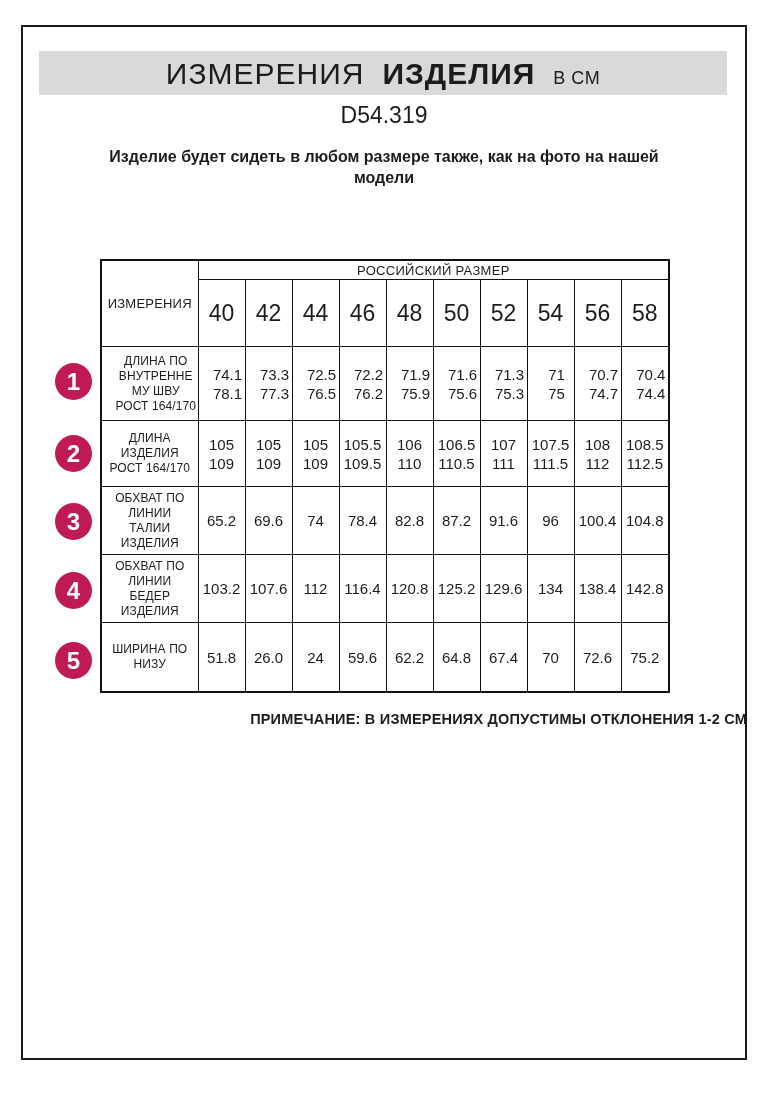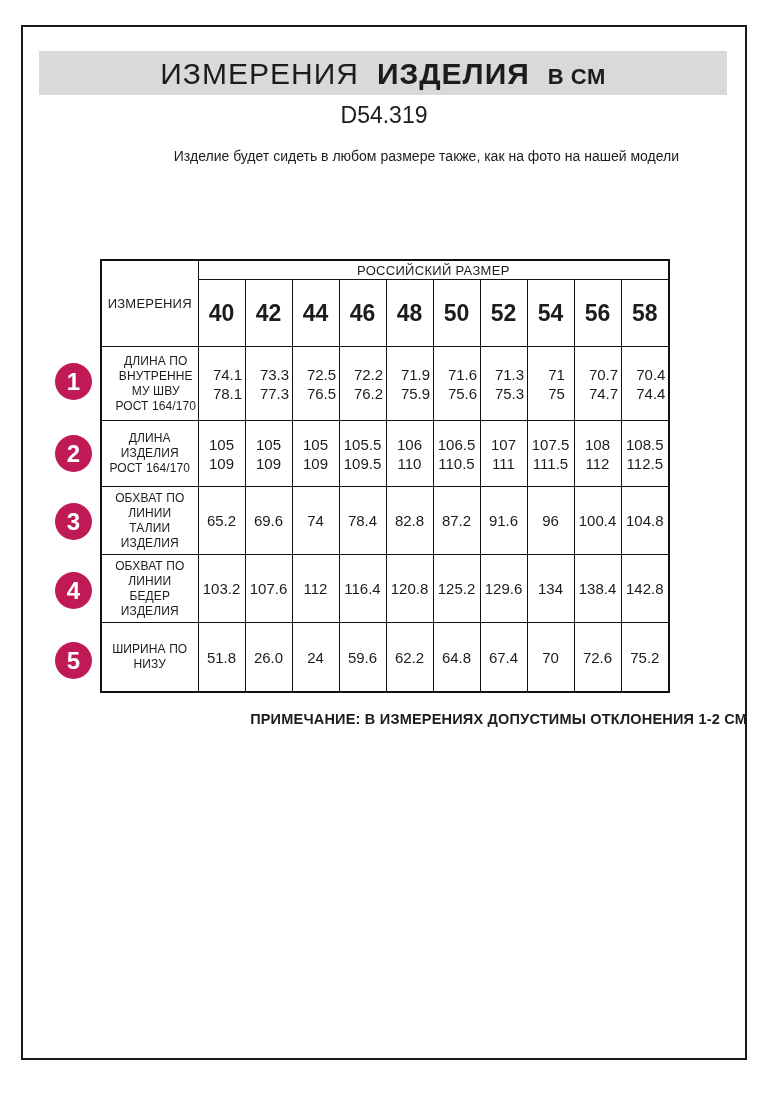--- a/index.html
+++ b/index.html
@@ -50,42 +50,42 @@
     letter-spacing: 1px;
     line-height: 34px;
   }
   .title-w2 {
     font-size: 30px;
     font-weight: 700;
     letter-spacing: 1px;
     line-height: 34px;
   }
   .title-units {
-    font-size: 22px;
-    font-weight: 700;
+    font-size: 18px;
+    font-weight: 400;
     letter-spacing: 0.5px;
   }
   .model {
     position: absolute;
     left: 21px;
     top: 102px;
     width: 726px;
     text-align: center;
     font-size: 23px;
     font-weight: 400;
   }
   .subtitle {
     position: absolute;
     left: 89px;
     top: 146px;
     width: 590px;
-    text-align: right;
-    font-size: 14px;
+    text-align: center;
+    font-size: 16px;
     line-height: 21px;
-    font-weight: 400;
+    font-weight: 700;
   }
   table.size-table {
     position: absolute;
     left: 100px;
     top: 259px;
     width: 568px;
     border-collapse: collapse;
     table-layout: fixed;
     border: 2px solid #111;
   }
@@ -102,21 +102,21 @@
   }
   td.group {
     font-size: 13px;
     letter-spacing: 0.3px;
     height: 18px;
     border-bottom: 2px solid #111;
   }
   tr.size-row td {
     height: 66px;
     font-size: 23px;
-    font-weight: 700;
+    font-weight: 400;
     margin-left: 16px;
   }
   td.label-cell {
     font-size: 12px;
     line-height: 15px;
     white-space: pre-line;
     letter-spacing: 0.1px;
   }
   td.value-cell {
     font-size: 15px;

